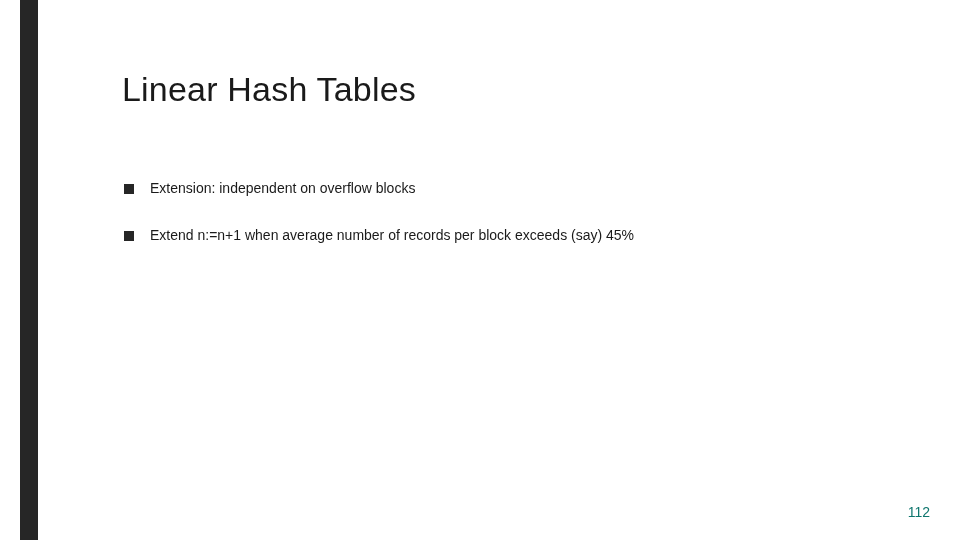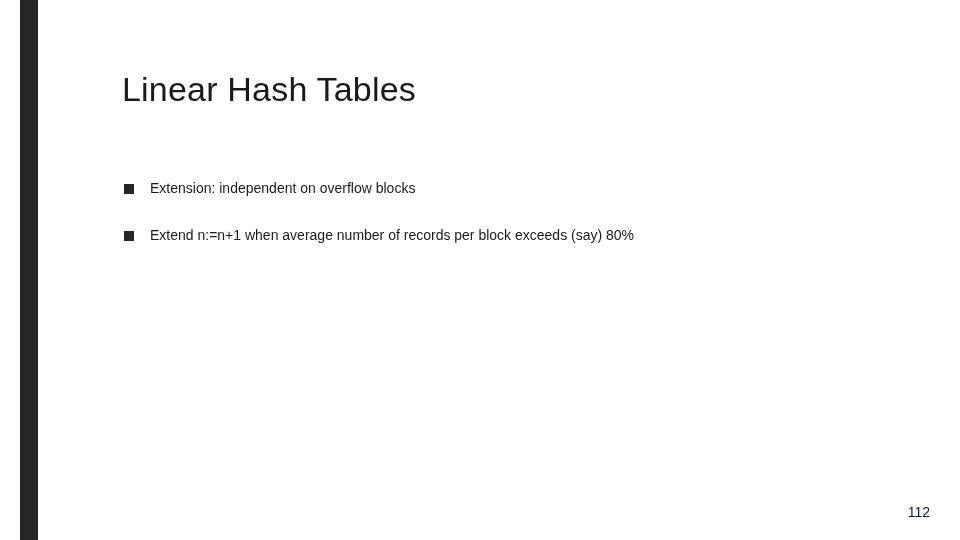--- a/index.html
+++ b/index.html
@@ -55,30 +55,30 @@
     top: 5px;
     width: 10px;
     height: 10px;
     background: #262626;
   }
   .page-number {
     position: absolute;
     right: 30px;
     bottom: 20px;
     font-size: 14px;
-    color: #0f172a;
+    color: #0f766e;
   }
 </style>
 </head>
 <body>
 
 <div class="accent-bar"></div>
 
 <div class="slide">
   <h1 class="title">Linear Hash Tables</h1>
 
   <ul class="bullets">
     <li>Extension: independent on overflow blocks</li>
-    <li>Extend n:=n+1 when average number of records per block exceeds (say) 80%</li>
+    <li>Extend n:=n+1 when average number of records per block exceeds (say) 45%</li>
   </ul>
 </div>
 
 <div class="page-number">112</div>
 
 </body></html>

